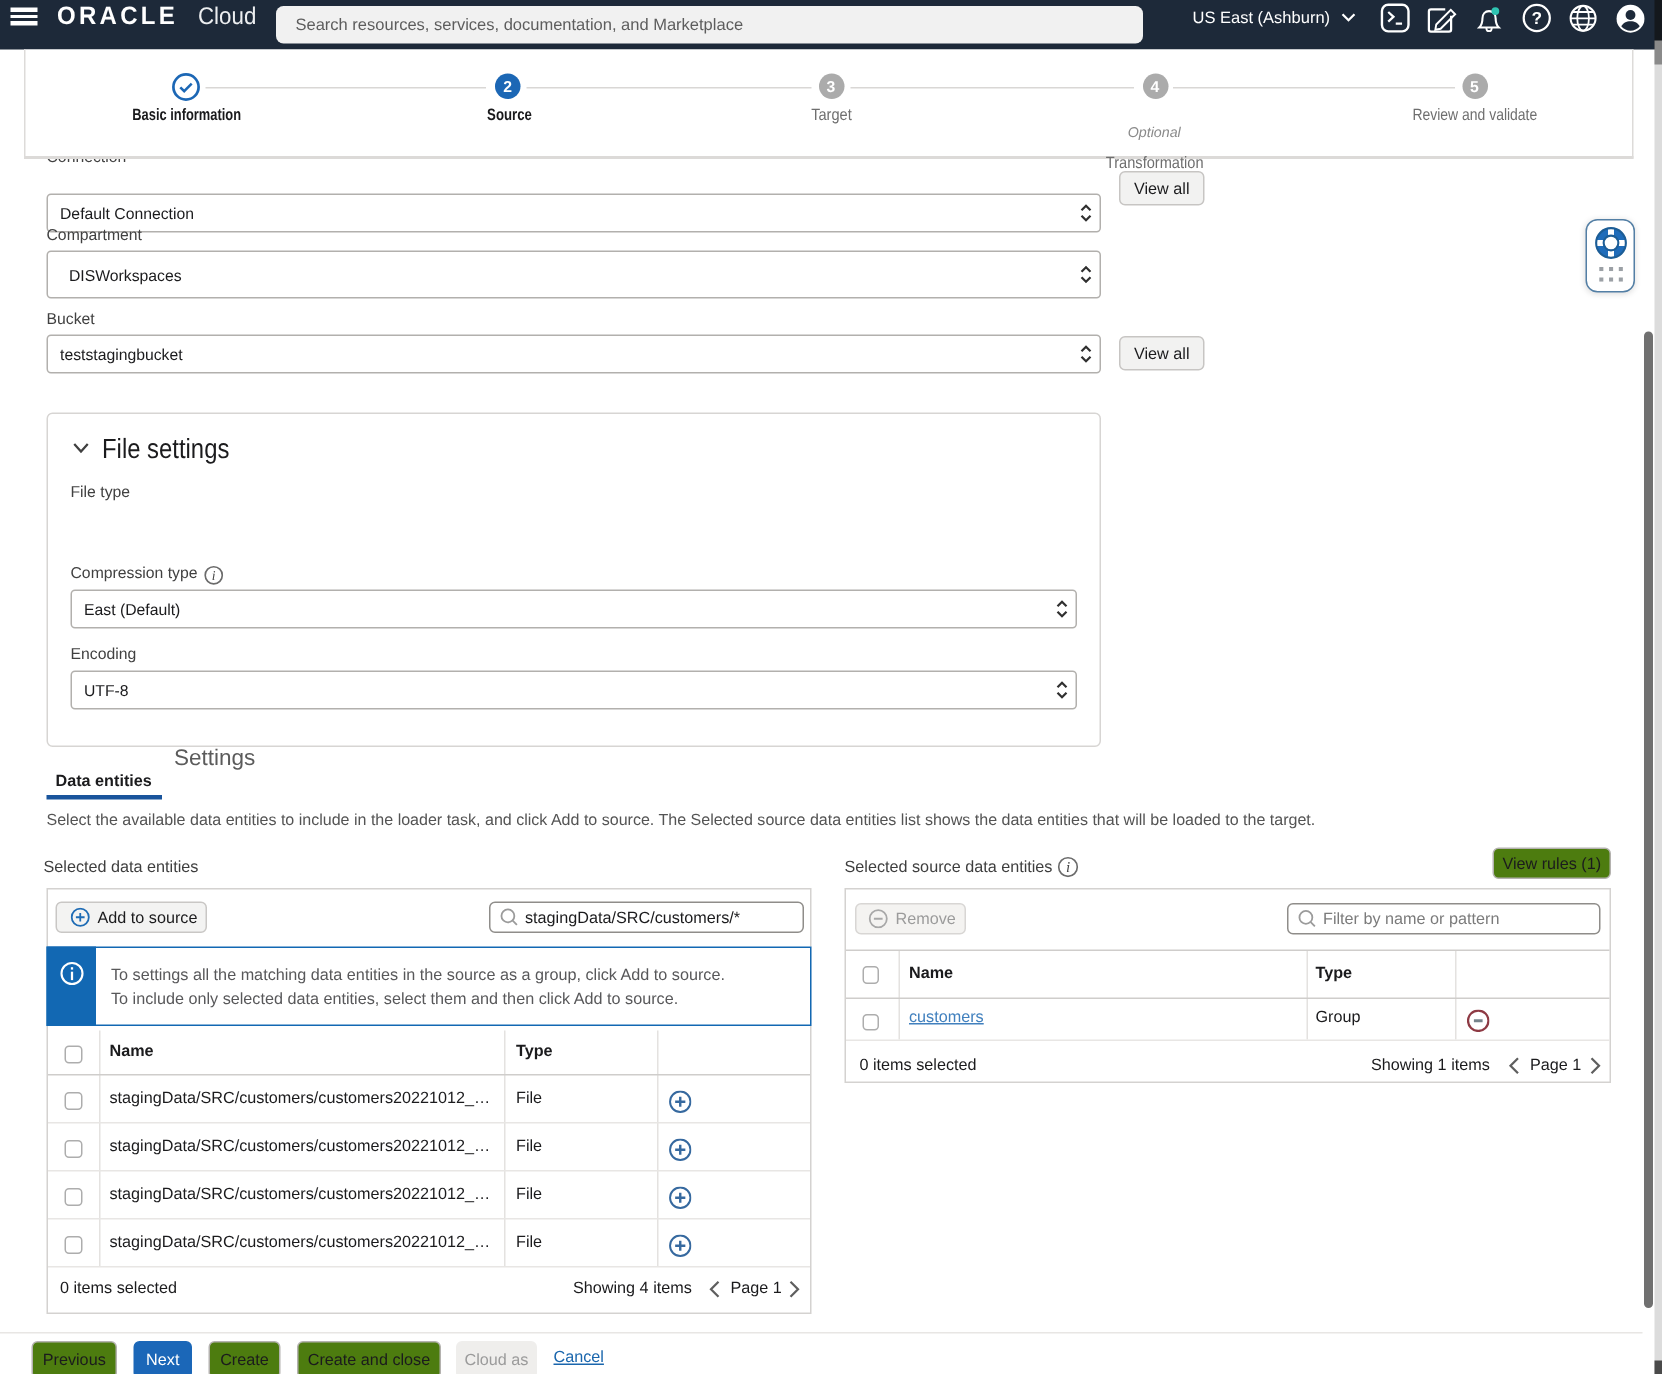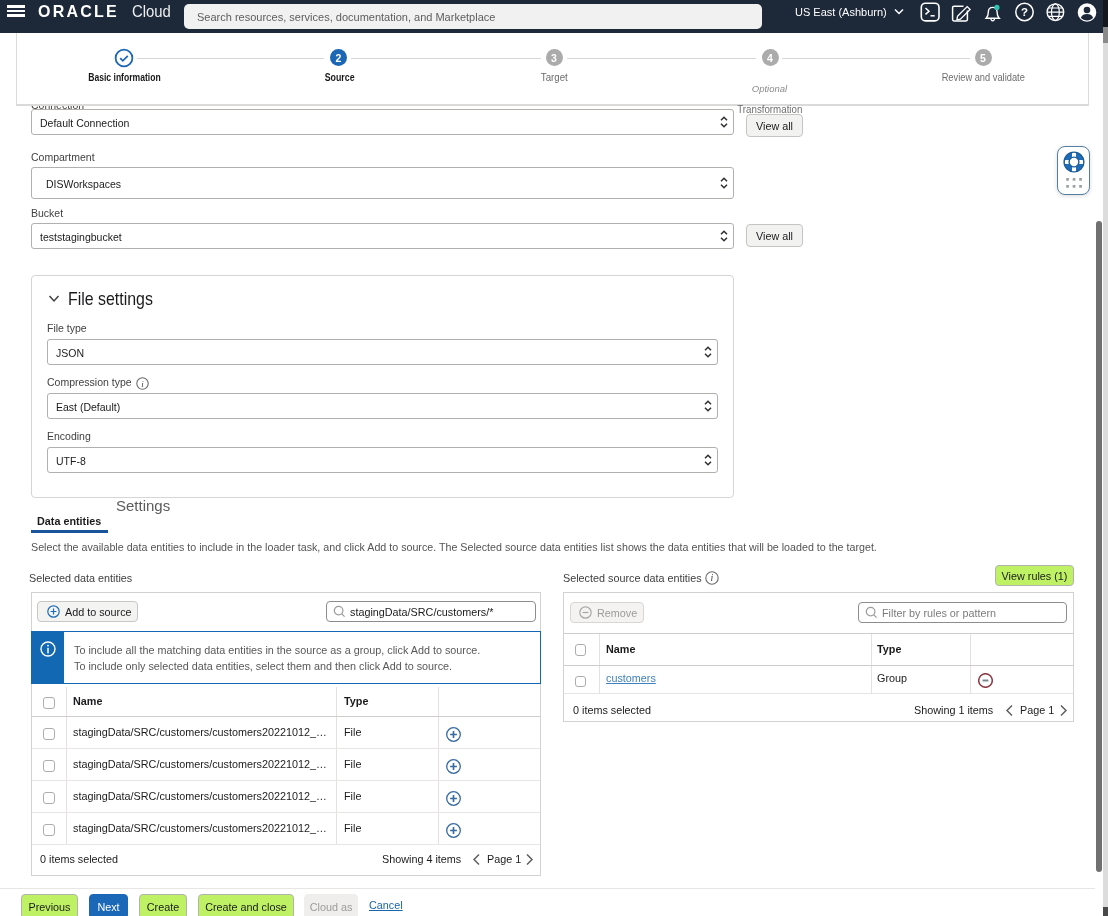--- a/index.html
+++ b/index.html
@@ -6,21 +6,21 @@
 html,body { width:1108px; height:916px; overflow:hidden; background:#fff;
   font-family:"Liberation Sans", sans-serif; }
 #page { position:relative; width:1108px; height:916px; overflow:hidden; }
 .abs { position:absolute; }
 .sx { display:inline-block; transform-origin:0 50%; white-space:nowrap; }
 .sxc { display:inline-block; white-space:nowrap; }
 .lbl { position:absolute; font-size:10.5px; color:#414141; }
 .sel { position:absolute; background:#fff; border:1px solid #b2b0ad; border-radius:3px;
   font-size:10.5px; padding-top:2.5px; color:#1b1b1d; display:flex; align-items:center; padding-left:8px; }
 .selcar { position:absolute; right:5px; top:50%; transform:translateY(-50%); }
-.btn { position:absolute; background:#bef264; border:1px solid #b4b2af; border-radius:4px;
+.btn { position:absolute; background:#4d7c0f; border:1px solid #b4b2af; border-radius:4px;
   font-size:10.8px; color:#1b1b1d; display:flex; align-items:center; justify-content:center; white-space:nowrap; }
 .vline { position:absolute; width:1px; background:#e4e2e0; }
 .hline { position:absolute; height:1px; background:#e8e6e4; }
 .cb { position:absolute; width:11.5px; height:11.5px; border:1px solid #adadad; border-radius:3px; background:#fff; }
 .cell { position:absolute; font-size:10.8px; color:#1b1b1d; white-space:nowrap; }
 svg { display:block; }
 .stepc { width:17px; height:17px; border-radius:50%; background:#ababab; color:#fff;
   font-size:10.5px; font-weight:bold; display:flex; align-items:center; justify-content:center; }
 .stepc.on { background:#1c67b5; }
 .steplbl { position:absolute; text-align:center; font-size:11px; color:#6e6e6e; }
@@ -92,21 +92,21 @@
     <div class="abs stepc" style="left:744.5px;top:16px;">4</div>
     <div class="abs stepc" style="left:957.5px;top:16px;">5</div>
     <div class="steplbl on" style="left:47px;top:38px;width:120px;"><span class="sxc" style="transform:scaleX(0.78);">Basic information</span></div>
     <div class="steplbl on" style="left:262.5px;top:38px;width:120px;"><span class="sxc" style="transform:scaleX(0.80);">Source</span></div>
     <div class="steplbl" style="left:477.5px;top:38px;width:120px;"><span class="sxc" style="transform:scaleX(0.885);">Target</span></div>
     <div class="steplbl" style="left:676px;top:38px;width:153px;margin-top:32px;"><span class="sxc" style="transform:scaleX(0.885);">Transformation</span></div>
     <div class="steplbl" style="left:676px;top:50px;width:153px;font-size:9.5px;font-style:italic;color:#8a8a8a;"><span class="sxc">Optional</span></div>
     <div class="steplbl" style="left:890px;top:38px;width:153px;"><span class="sxc" style="transform:scaleX(0.845);">Review and validate</span></div>
   </div>
 
-  <div class="sel" style="left:31px;top:109px;width:703px;height:26px;">
+  <div class="sel" style="left:31px;top:129px;width:703px;height:26px;">
       <span class="sx">Default Connection</span>
       <svg class="selcar" width="8" height="12" viewBox="0 0 8 12">
         <path d="M1 4.2 L4 1.2 L7 4.2 M1 7.8 L4 10.8 L7 7.8" fill="none" stroke="#303030" stroke-width="1.5"></path>
       </svg>
     </div>
   <div class="btn" style="left:746px;top:114px;width:57px;height:23px;background:#f2f2f1;border-color:#c7c5c3;">
       <span class="sxc">View all</span>
     </div>
   <div class="lbl" style="left:31px;top:150.5px;"><span class="sx">Compartment</span></div>
   <div class="sel" style="left:31px;top:167px;width:703px;height:32px;padding-left:14px;">
@@ -145,26 +145,20 @@
       </g>
     </svg>
   </div>
 
   <div class="abs" style="left:31px;top:275px;width:703px;height:223px;border:1px solid #d7d5d3;border-radius:4px;"></div>
   <svg class="abs" style="left:47.5px;top:294px;" width="12" height="9" viewBox="0 0 12 9">
     <path d="M1.5 2 L6 7 L10.5 2" fill="none" stroke="#404040" stroke-width="1.5"></path>
   </svg>
   <div class="abs" style="left:68px;top:288px;font-size:18.5px;color:#1b1b1d;text-decoration:underline;"><span class="sx" style="transform:scaleX(0.86);">File settings</span></div>
   <div class="lbl" style="left:47px;top:321.5px;"><span class="sx">File type</span></div>
-  <div class="sel" style="left:47px;top:339px;width:671px;height:26px;">
-      <span class="sx">JSON</span>
-      <svg class="selcar" width="8" height="12" viewBox="0 0 8 12">
-        <path d="M1 4.2 L4 1.2 L7 4.2 M1 7.8 L4 10.8 L7 7.8" fill="none" stroke="#303030" stroke-width="1.5"></path>
-      </svg>
-    </div>
   <div class="lbl" style="left:47px;top:375.5px;"><span class="sx">Compression type</span></div>
   <svg class="abs" style="left:136.3px;top:377.3px;" width="13" height="13" viewBox="0 0 13 13">
     <circle cx="6.5" cy="6.5" r="5.7" fill="none" stroke="#6b6b6b" stroke-width="1.1"></circle>
     <text x="6.5" y="9.6" font-size="9" font-style="italic" font-family="Liberation Serif" fill="#444" text-anchor="middle">i</text>
   </svg>
   <div class="sel" style="left:47px;top:393px;width:671px;height:26px;">
       <span class="sx">East (Default)</span>
       <svg class="selcar" width="8" height="12" viewBox="0 0 8 12">
         <path d="M1 4.2 L4 1.2 L7 4.2 M1 7.8 L4 10.8 L7 7.8" fill="none" stroke="#303030" stroke-width="1.5"></path>
       </svg>
@@ -200,21 +194,21 @@
     <span class="sx">stagingData/SRC/customers/*</span>
   </div>
   <div class="abs" style="left:31px;top:631px;width:510px;height:53px;border:1.5px solid #1268b3;background:#fff;"></div>
   <div class="abs" style="left:31px;top:631px;width:33px;height:53px;background:#1268b3;"></div>
   <svg class="abs" style="left:40px;top:641px;" width="16" height="16" viewBox="0 0 16 16">
     <circle cx="8" cy="8" r="7" fill="none" stroke="#fff" stroke-width="1.4"></circle>
     <rect x="7.25" y="3.8" width="1.5" height="1.6" fill="#fff"></rect>
     <rect x="7.25" y="6.8" width="1.5" height="5.6" fill="#fff"></rect>
   </svg>
   <div class="abs" style="left:74px;top:643px;font-size:10.8px;color:#58585a;line-height:15.6px;">
-    <span class="sx">To include all the matching data entities in the source as a group, click Add to source.</span><br>
+    <span class="sx">To settings all the matching data entities in the source as a group, click Add to source.</span><br>
     <span class="sx">To include only selected data entities, select them and then click Add to source.</span>
   </div>
 
   <div class="vline" style="left:66px;top:687px;height:157px;"></div>
   <div class="vline" style="left:336px;top:687px;height:157px;"></div>
   <div class="vline" style="left:438px;top:687px;height:157px;"></div>
   <div class="hline" style="left:32px;top:716px;width:508px;background:#cfcdcb;"></div>
   <div class="hline" style="left:32px;top:748px;width:508px;"></div>
   <div class="hline" style="left:32px;top:780px;width:508px;"></div>
   <div class="hline" style="left:32px;top:812px;width:508px;"></div>
@@ -276,21 +270,21 @@
       <path d="M3.6 6.5 H9.4" stroke="#a8a8a8" stroke-width="1.2"></path>
     </svg>
     <span class="sx">Remove</span>
   </div>
   <div class="abs" style="left:858px;top:602px;width:209px;height:21px;border:1px solid #8f8d8a;border-radius:4px;
        display:flex;align-items:center;padding-left:6px;font-size:10.8px;color:#7b7b7b;">
     <svg width="13" height="13" viewBox="0 0 13 13" style="margin-right:4px;flex:none;">
       <circle cx="5.6" cy="5.6" r="4.3" fill="none" stroke="#9b9b9b" stroke-width="1.2"></circle>
       <path d="M8.8 8.8 L11.6 11.6" stroke="#9b9b9b" stroke-width="1.2"></path>
     </svg>
-    <span class="sx">Filter by rules or pattern</span>
+    <span class="sx">Filter by name or pattern</span>
   </div>
   <div class="vline" style="left:599px;top:634px;height:59px;"></div>
   <div class="vline" style="left:871px;top:634px;height:59px;"></div>
   <div class="vline" style="left:970px;top:634px;height:59px;"></div>
   <div class="hline" style="left:564px;top:633px;width:509px;background:#cfcdcb;"></div>
   <div class="hline" style="left:564px;top:665px;width:509px;background:#cfcdcb;"></div>
   <div class="hline" style="left:564px;top:693px;width:509px;"></div>
   <div class="cb" style="left:574.8px;top:644px;"></div>
   <div class="cell" style="left:606px;top:643px;font-weight:bold;"><span class="sx">Name</span></div>
   <div class="cell" style="left:877px;top:643px;font-weight:bold;"><span class="sx">Type</span></div>

